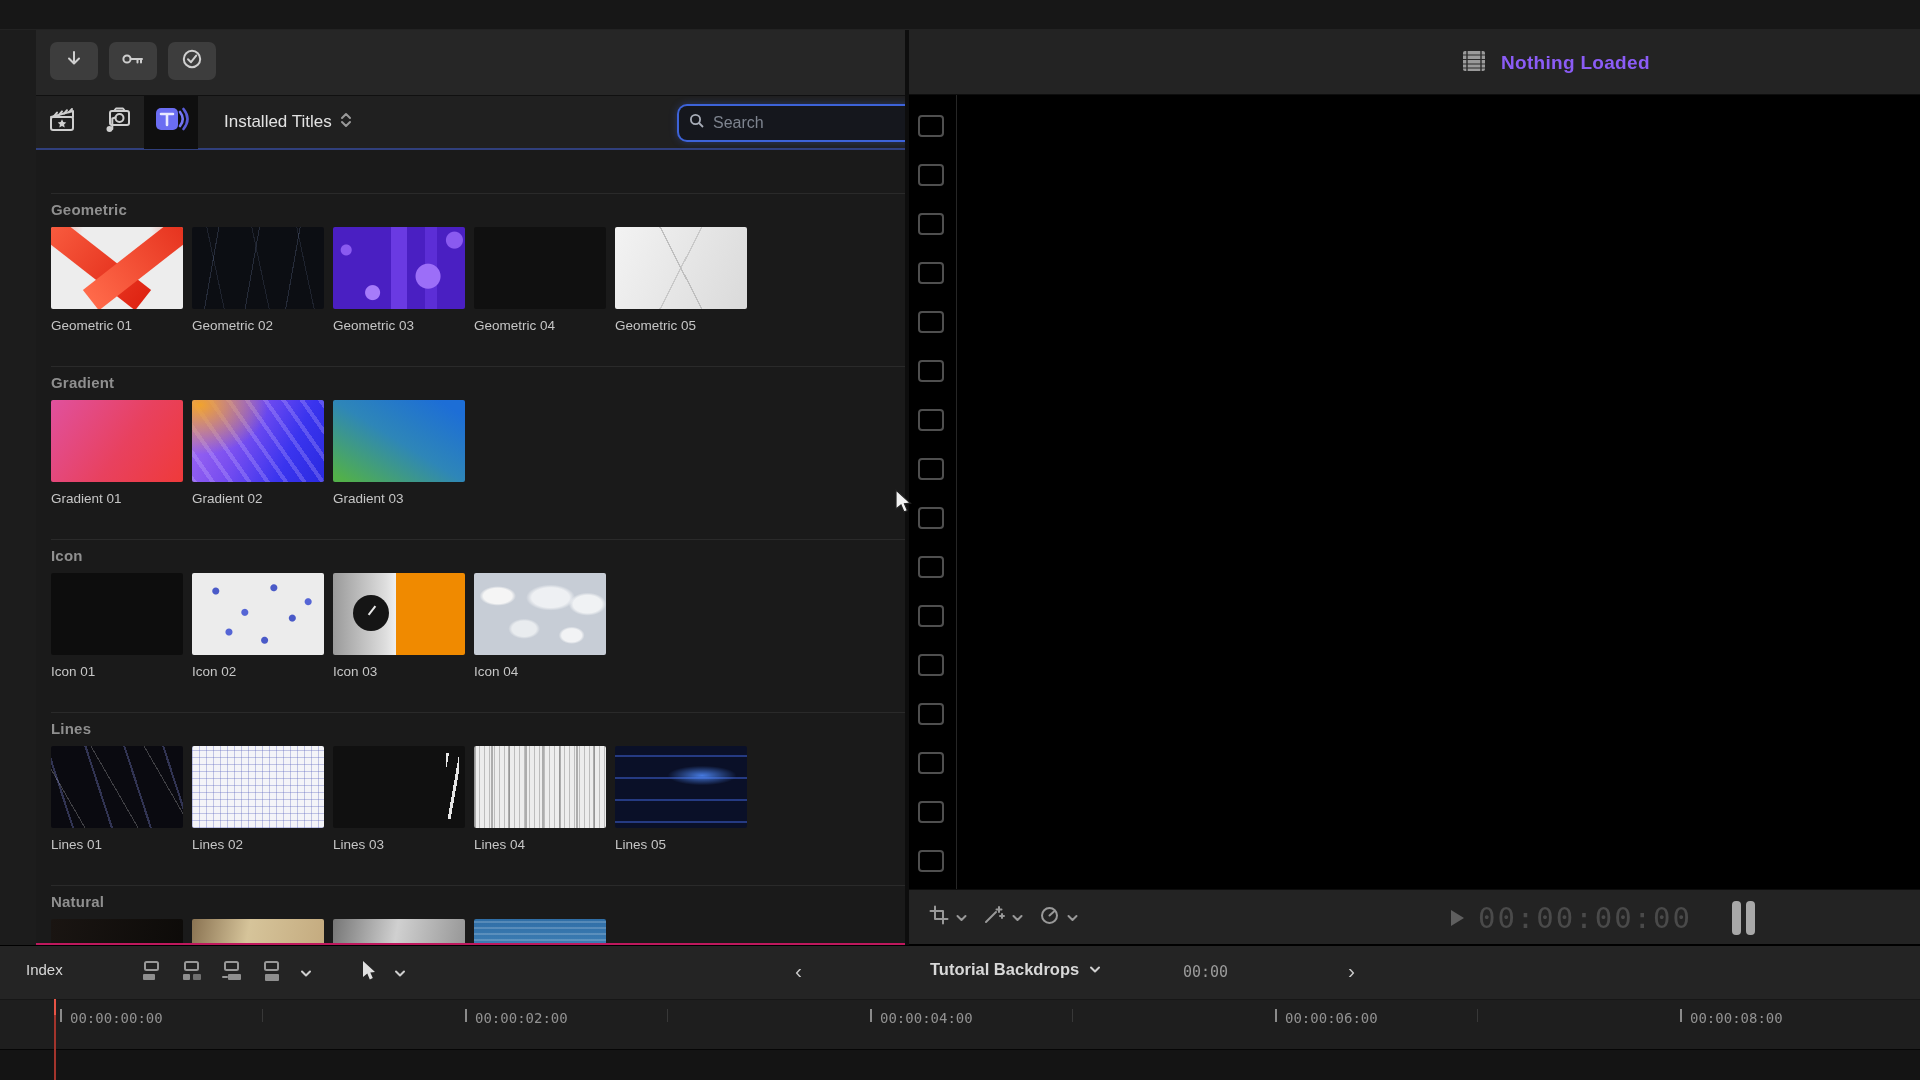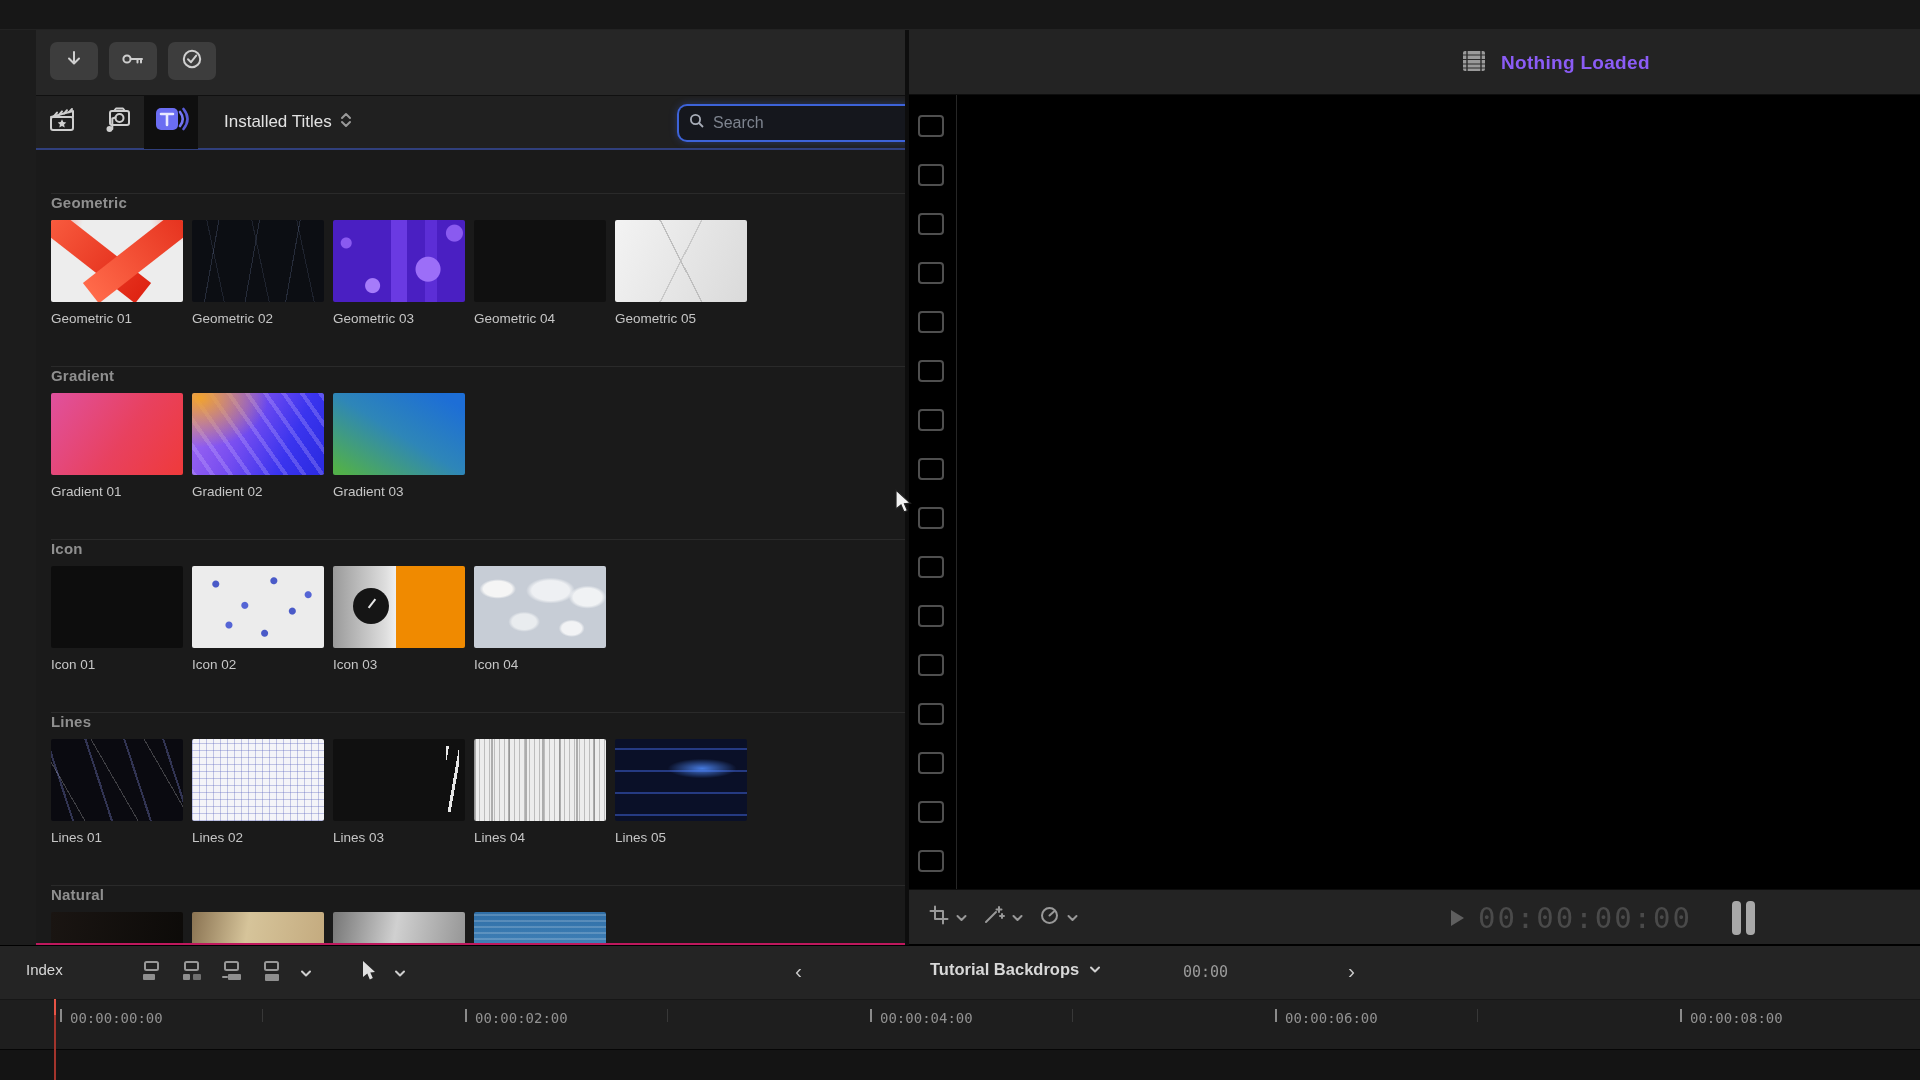--- a/index.html
+++ b/index.html
@@ -24,21 +24,21 @@
   .dropdown { display:flex; align-items:center; gap:8px; margin-left:26px; }
   .dropdown-label { font-size:17px; color:#e2e2e2; }
   .search-box { position:absolute; right:12px; top:10px; width:250px; height:34px; background:#15171d;
                 border-radius:8px; box-shadow:0 0 0 2px #3d63d9, 0 0 8px 1px rgba(61,99,217,.45);
                 display:flex; align-items:center; padding:0 10px; gap:8px; }
   .search-box input { flex:1; background:transparent; border:none; outline:none; color:#cfd2da; font-size:16px;
                       font-family:"Liberation Sans", sans-serif; }
   .search-box input::placeholder { color:#7e848f; }
 
   .browser-grid { position:relative; height:793px; background:#1a1a1a; padding:43px 0 0 15px; overflow:hidden; }
-  .section { height:173px; border-top:1px solid rgba(255,255,255,.07); margin-right:12px; }
+  .section { height:173px; border-top:1px solid rgba(255,255,255,.07); padding-top:7px; margin-right:12px; }
   .sec-title { font-size:15px; font-weight:bold; color:#8f8f8f; letter-spacing:.2px; }
   .sec-row { display:flex; gap:9px; margin-top:9px; }
   .grid-item { width:132px; }
   .thumb { position:relative; width:132px; height:82px; border-radius:2px; overflow:hidden; background:#111; }
   .thumb-label { margin-top:9px; font-size:13.5px; color:#c6c6c6; white-space:nowrap; }
 
   
   .art-geo01 { background: radial-gradient(46px 32px at 0% 0%, rgba(232,58,38,.55), transparent 70%),
                radial-gradient(46px 32px at 100% 0%, rgba(232,58,38,.55), transparent 70%), #ededed; }
   .art-geo01::before, .art-geo01::after { content:""; position:absolute; width:150px; height:26px;

